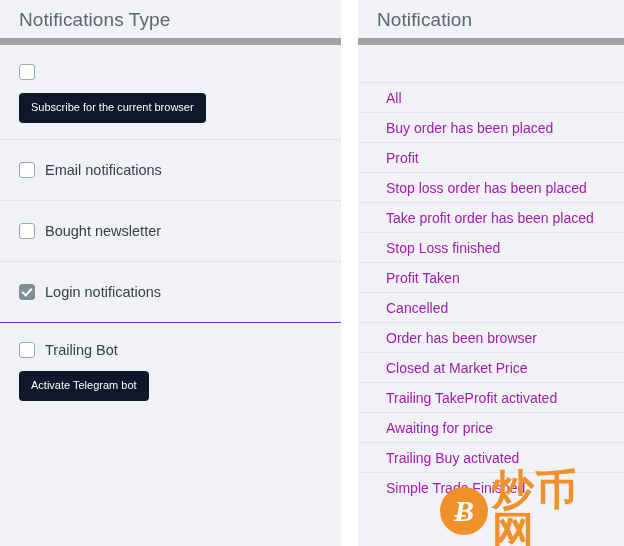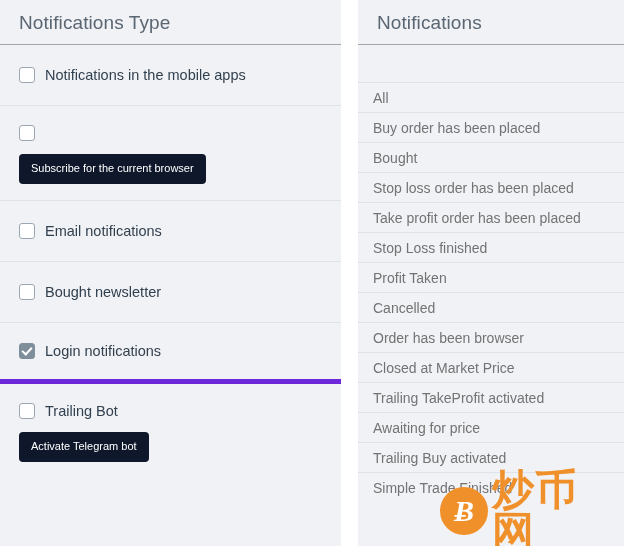--- a/index.html
+++ b/index.html
@@ -38,21 +38,21 @@
   }
   .panel-right {
     left: 358px;
     width: 266px;
     height: 546px;
   }
 
   .panel-header {
     height: 45px;
     box-sizing: border-box;
-    border-bottom: 1px solid #a3a3a3;
+    border-bottom: 7px solid #a3a3a3;
     display: flex;
     align-items: center;
     padding-left: 19px;
   }
   .panel-title {
     font-size: 19px;
     font-weight: 400;
     color: #5a6672;
     letter-spacing: 0.1px;
     line-height: 1;
@@ -60,21 +60,21 @@
 
   
   .opt-row {
     box-sizing: border-box;
     border-bottom: 1px solid #dde3e9;
     padding: 0 19px;
     position: relative;
   }
   .opt-row.simple { height: 61px; display: flex; align-items: center; }
   .opt-row.with-btn { height: 95px; padding-top: 19px; }
-  .opt-row.last { border-bottom: 5px solid #6d28d9; align-items: center; }
+  .opt-row.last { border-bottom: 1px solid #6d28d9; align-items: center; }
   .opt-row.tail { border-bottom: none; height: 95px; }
 
   .cb-line {
     display: flex;
     align-items: center;
     gap: 10px;
   }
   .checkbox {
     width: 16px;
     height: 16px;
@@ -132,24 +132,24 @@
     margin: 0;
     padding: 0;
     border-top: 1px solid #dde3e9;
   }
   .notif-item {
     height: 30px;
     box-sizing: border-box;
     border-bottom: 1px solid #dde3e9;
     display: flex;
     align-items: center;
-    padding-left: 15px;
+    padding-left: 28px;
     padding-right: 10px;
     font-size: 14px;
-    color: #737373;
+    color: #a21caf;
     white-space: nowrap;
     cursor: pointer;
   }
   .notif-item:last-child { border-bottom: none; }
 
   
   .watermark {
     position: absolute;
     left: 440px;
     top: 483px;
@@ -190,26 +190,20 @@
 </head>
 <body>
 
 <div class="page">
 
   <div class="panel panel-left">
     <div class="panel-header">
       <div class="panel-title">Notifications Type</div>
     </div>
 
-    <div class="opt-row simple">
-      <div class="cb-line">
-        <span class="checkbox"></span>
-        <span class="opt-label">Notifications in the mobile apps</span>
-      </div>
-    </div>
 
     <div class="opt-row with-btn">
       <div class="cb-line">
         <span class="checkbox"></span>
       </div>
       <button class="tbtn">Subscribe for the current browser</button>
     </div>
 
     <div class="opt-row simple">
       <div class="cb-line">
@@ -236,27 +230,27 @@
       <div class="cb-line">
         <span class="checkbox"></span>
         <span class="opt-label">Trailing Bot</span>
       </div>
       <button class="tbtn">Activate Telegram bot</button>
     </div>
   </div>
 
   <div class="panel panel-right">
     <div class="panel-header">
-      <div class="panel-title">Notifications</div>
+      <div class="panel-title">Notification</div>
     </div>
     <div class="notif-spacer"></div>
     <ul class="notif-list" id="notif-list">
         <li class="notif-item">All</li>
         <li class="notif-item">Buy order has been placed</li>
-        <li class="notif-item">Bought</li>
+        <li class="notif-item">Profit</li>
         <li class="notif-item">Stop loss order has been placed</li>
         <li class="notif-item">Take profit order has been placed</li>
         <li class="notif-item">Stop Loss finished</li>
         <li class="notif-item">Profit Taken</li>
         <li class="notif-item">Cancelled</li>
         <li class="notif-item">Order has been browser</li>
         <li class="notif-item">Closed at Market Price</li>
         <li class="notif-item">Trailing TakeProfit activated</li>
         <li class="notif-item">Awaiting for price</li>
         <li class="notif-item">Trailing Buy activated</li>

